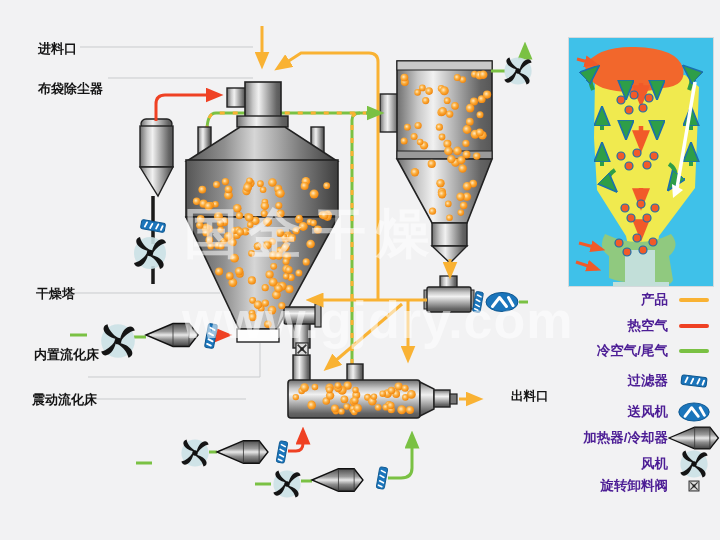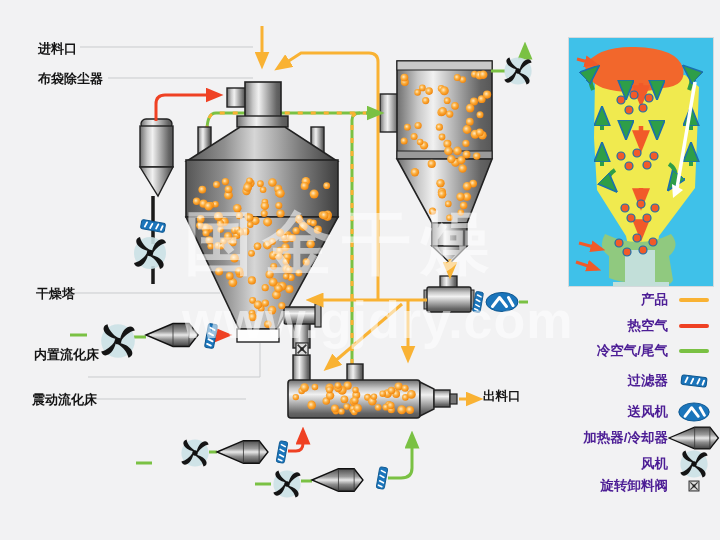--- a/index.html
+++ b/index.html
@@ -1,21 +1,21 @@
 <!DOCTYPE html>
 <html><head>
 <meta charset="utf-8">
 <style>
   html,body{margin:0;padding:0;}
   #stage{position:relative;width:720px;height:540px;background:#F2F2F3;overflow:hidden;
          font-family:"Liberation Sans","DejaVu Sans",sans-serif;}
   #main-svg{position:absolute;left:0;top:0;z-index:1;}
   #inset-svg{position:absolute;left:568px;top:37px;z-index:1;border:1px solid #D4D9DC;background:#3FC1E9;}
   .wm{position:absolute;z-index:2;color:rgba(255,255,255,0.55);font-weight:bold;pointer-events:none;white-space:nowrap;}
-  #wm1{left:184px;top:198px;font-size:69px;letter-spacing:10px;}
+  #wm1{left:184px;top:198px;font-size:54px;letter-spacing:10px;}
   #wm2{left:182px;top:290px;font-size:52px;letter-spacing:1px;text-align:center;}
   .lab{position:absolute;z-index:3;font-size:13px;font-weight:600;color:#151515;white-space:nowrap;margin-left:24px;}
   #lab-outlet{font-size:12.5px;}
   #legend{position:absolute;z-index:3;left:552px;top:285px;width:168px;height:220px;}
   .lrow{position:absolute;left:0;width:168px;height:22px;display:flex;align-items:center;}
   .llabel{width:116px;text-align:right;font-size:13.5px;font-weight:600;color:#4c1d95;white-space:nowrap;}
   .lsw{width:52px;display:flex;justify-content:center;align-items:center;}
   .sline{width:30px;height:3.5px;border-radius:2px;}
 </style>
 </head>
@@ -516,25 +516,25 @@
   <g>
     <line x1="126" y1="44" x2="108" y2="150" stroke="#fff" stroke-width="3.5"></line>
     <polygon points="104,160 103,146 114,152" fill="#fff"></polygon>
   </g>
 </svg>
 
 <div id="wm1" class="wm">国金干燥</div>
 <div id="wm2" class="wm">www.gjdry.com</div>
 
 <div class="lab" style="left:14px;top:40px">进料口</div>
-<div class="lab" style="left:14px;top:70px">布袋除尘器</div>
+<div class="lab" style="left:14px;top:80px">布袋除尘器</div>
 <div class="lab" style="left:12px;top:285px">干燥塔</div>
 <div class="lab" style="left:10px;top:346px">内置流化床</div>
 <div class="lab" style="left:8px;top:391px">震动流化床</div>
-<div class="lab" id="lab-outlet" style="left:459px;top:388px">出料口</div>
+<div class="lab" id="lab-outlet" style="left:487px;top:388px">出料口</div>
 
 <div id="legend">
   <div class="lrow" style="top:4px">
     <span class="llabel">产品</span>
     <span class="lsw">
           <span class="sline" style="background: rgb(249, 178, 51);"></span>
         </span>
   </div>
   <div class="lrow" style="top:55px">
     <span class="llabel">冷空气/尾气</span>

